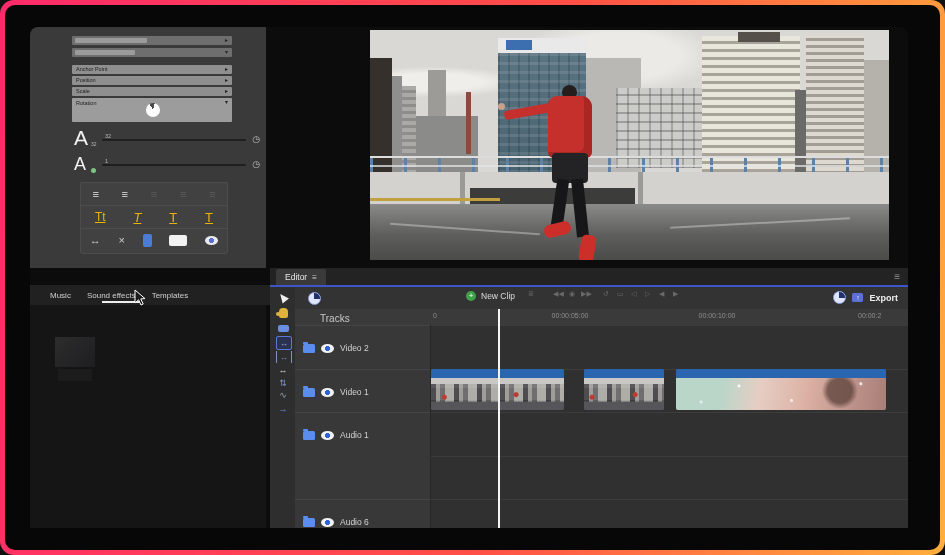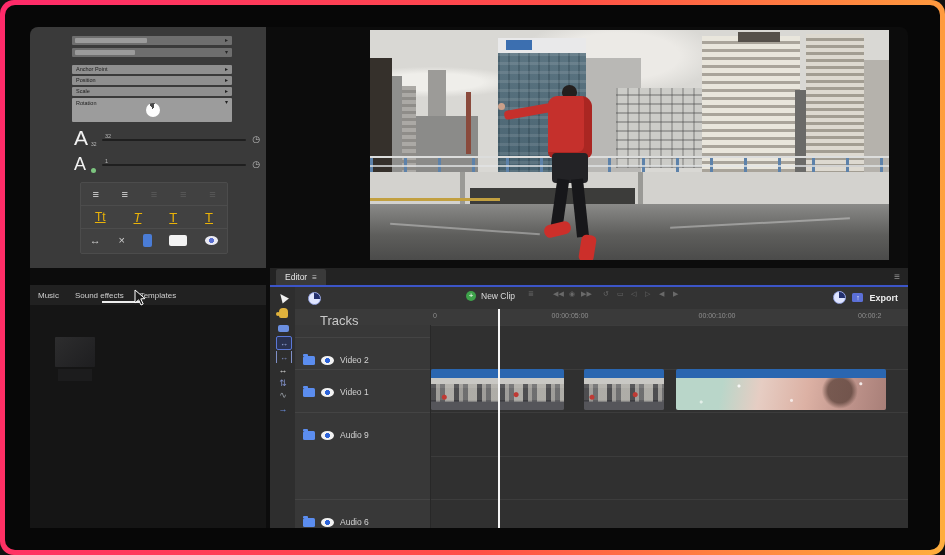--- a/index.html
+++ b/index.html
@@ -66,21 +66,21 @@
   .p-leg2{position:absolute;left:34px;top:94px;width:12px;height:58px;background:#17171a;transform:rotate(-6deg);}
   .p-shoe1{position:absolute;left:4px;top:138px;width:27px;height:13px;background:#cc2f2a;border-radius:6px;transform:rotate(-14deg);}
   .p-shoe2{position:absolute;left:40px;top:150px;width:15px;height:27px;background:#cc2f2a;border-radius:5px;transform:rotate(9deg);}
 
   
   .ltabs{position:absolute;left:30px;top:268px;width:236px;height:17px;background:#232323;display:flex;align-items:stretch;}
   .ltab{display:flex;align-items:center;gap:4px;padding:0 7px;font-size:8px;color:#979797;}
   .ltab i{font-style:normal;font-size:7px;}
   .ltab.active{background:#3a3a3a;color:#e9e9e9;border-radius:2px 2px 0 0;}
   .blue-line{position:absolute;left:0;bottom:0;width:100%;height:2px;background:#3c55c8;}
-  .subtabs{position:absolute;left:30px;top:285px;width:236px;height:20px;background:#212121;display:flex;align-items:center;}
+  .subtabs{position:absolute;left:30px;top:285px;width:236px;height:20px;background:#212121;display:flex;align-items:center;padding-left:12px;}
   .subtab{padding:0 8px;font-size:8px;color:#cfcfcf;}
   .sub-underline{position:absolute;left:72px;top:16px;width:40px;height:1.5px;background:#ededed;}
   .assets-body{position:absolute;left:30px;top:305px;width:236px;height:223px;background:#151515;}
   .asset-thumb{position:absolute;left:25px;top:32px;width:40px;height:30px;background:linear-gradient(135deg,#2d2d2e,#1e1e20);border-radius:1px;}
   .asset-thumb2{position:absolute;left:28px;top:64px;width:34px;height:12px;background:#1c1c1d;}
 
   
   .editor{position:absolute;left:270px;top:268px;width:638px;height:260px;background:#6d28d9;overflow:hidden;}
   .etabbar{position:absolute;left:0;top:0;width:100%;height:19px;background:#232323;}
   .etab{position:absolute;left:6px;top:1px;height:16px;background:#3a3a3a;border-radius:2px 2px 0 0;display:flex;align-items:center;gap:5px;padding:0 9px;font-size:8.5px;color:#e7e7e7;}
@@ -103,21 +103,21 @@
   .clockicon{position:absolute;top:5px;width:11px;height:11px;border-radius:50%;background:conic-gradient(from 0deg,#23306e 0 100deg,#dfe5ff 100deg 360deg);border:1px solid #9aa8e8;}
   .newclip{position:absolute;left:171px;top:4px;display:flex;align-items:center;gap:5px;}
   .nc-circle{width:10px;height:10px;border-radius:50%;background:#3ea24a;color:#fff;font-size:8px;line-height:10px;text-align:center;}
   .nc-label{font-size:8.5px;color:#dcdcdc;}
   .transport{position:absolute;top:3px;font-size:7px;color:#696969;}
   .exportgrp{position:absolute;right:10px;top:4px;display:flex;align-items:center;gap:6px;}
   .exp-icon{width:11px;height:9px;background:#5b6fd6;border-radius:1.5px;color:#fff;font-size:7px;line-height:9px;text-align:center;}
   .exp-label{font-size:9px;font-weight:bold;color:#ededed;}
   .ruler{position:absolute;left:25px;top:41px;right:0;height:16px;background:#3a3a3a;border-bottom:1px solid #2c2c2c;}
   .rlabel{position:absolute;top:3px;font-size:7px;color:#8f8f8f;}
-  .tracks-label{position:absolute;left:50px;top:45px;font-size:13px;color:#c9c9c9;}
+  .tracks-label{position:absolute;left:50px;top:45px;font-size:10px;color:#c9c9c9;}
   .trackhead{position:absolute;left:25px;top:57px;width:135px;bottom:0;background:#383838;}
   .thr{position:absolute;left:0;width:135px;height:43.5px;border-top:1px solid #444;}
   .folder{position:absolute;left:8px;top:18px;width:12px;height:9px;background:#5b8def;border-radius:1.5px;}
   .folder::before{content:"";position:absolute;left:0;top:-2px;width:5px;height:2px;background:#5b8def;border-radius:1px 1px 0 0;}
   .thr .eye{position:absolute;left:26px;top:18px;}
   .tname{position:absolute;left:45px;top:17px;font-size:8.5px;color:#d2d2d2;}
   .lanes{position:absolute;left:160px;top:57px;right:0;bottom:0;background:#303030;border-left:1px solid #282828;}
   .lane-sep{position:absolute;left:0;width:100%;height:0;border-top:1px solid #3c3c3c;}
   .clip{position:absolute;top:43.5px;height:41px;border-radius:2px;overflow:hidden;background:#555;}
   .clip .bar{position:absolute;top:0;left:0;right:0;height:9px;background:#2a66b0;}
@@ -334,34 +334,34 @@
 
      <div class="ruler">
        <span class="rlabel" style="left:138px">0</span>
        <span class="rlabel" style="left:245px;width:60px;text-align:center">00:00:05:00</span>
        <span class="rlabel" style="left:392px;width:60px;text-align:center">00:00:10:00</span>
        <span class="rlabel" style="left:563px;width:46px;overflow:hidden;white-space:nowrap">00:00:2</span>
      </div>
      <span class="tracks-label">Tracks</span>
 
      <div class="trackhead">
-       <div class="thr" style="top:12px">
+       <div class="thr" style="top:0">
          <span class="folder"></span>
          <span class="eye track-eye"></span>
          <span class="tname">Video 2</span>
        </div>
        <div class="thr" style="top:43.5px">
          <span class="folder"></span>
          <span class="eye track-eye"></span>
          <span class="tname">Video 1</span>
        </div>
        <div class="thr" style="top:87px">
          <span class="folder"></span>
          <span class="eye track-eye"></span>
-         <span class="tname">Audio 9</span>
+         <span class="tname">Audio 1</span>
        </div>
        <div class="thr" style="top:174px">
          <span class="folder"></span>
          <span class="eye track-eye"></span>
          <span class="tname">Audio 6</span>
        </div>
      </div>
 
      <div class="lanes">
        <div class="lane-sep" style="top:0"></div>

